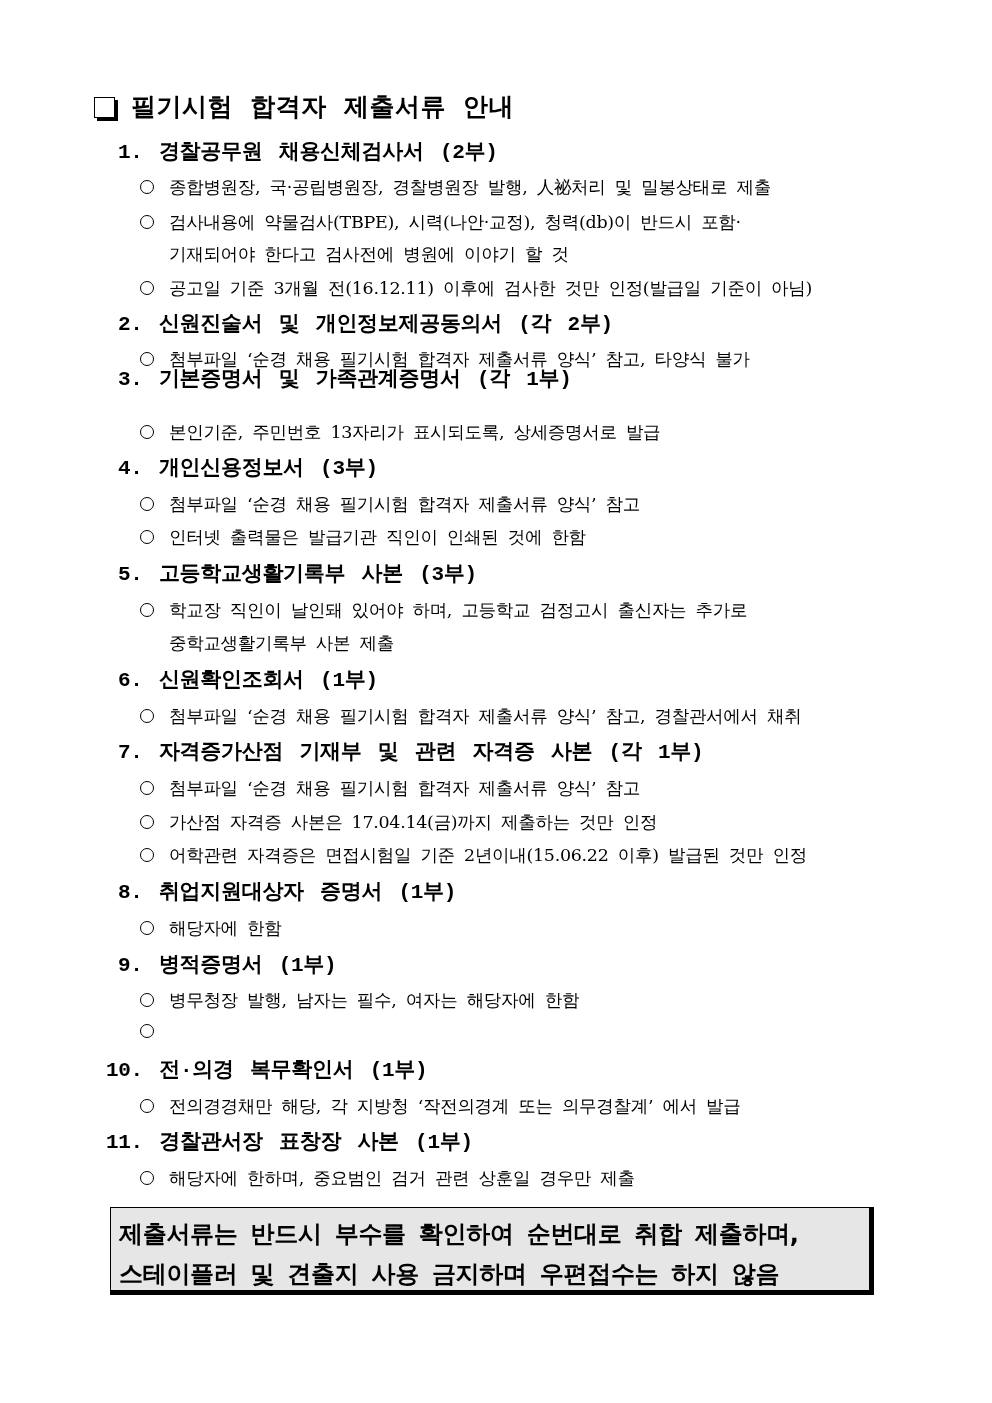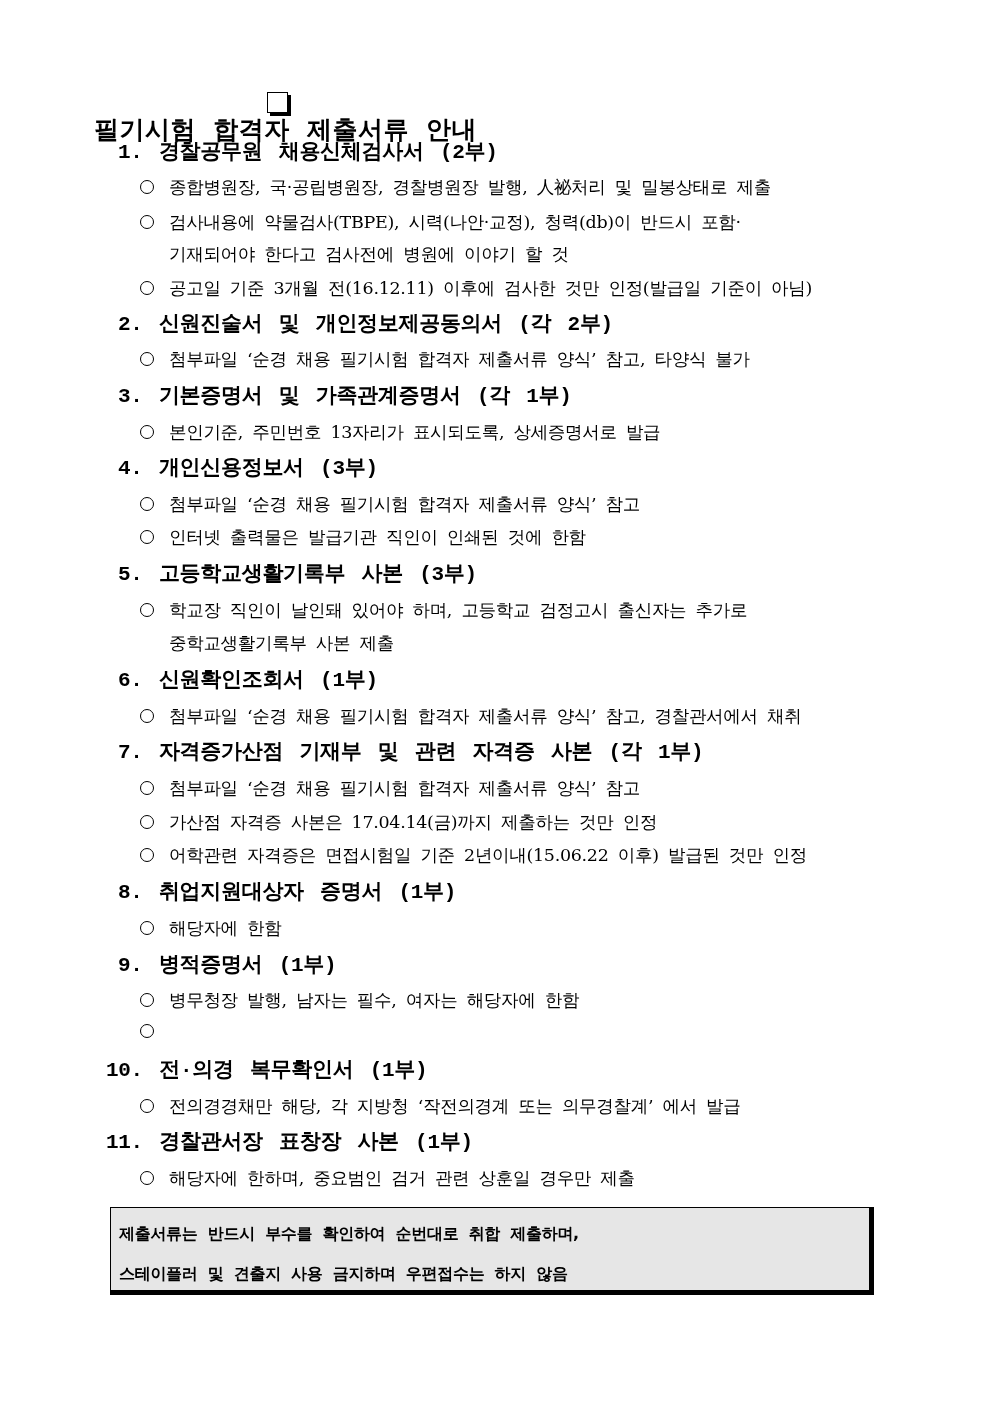--- a/index.html
+++ b/index.html
@@ -5,21 +5,21 @@
   html, body { margin: 0; padding: 0; background: #ffffff; }
   body {
     width: 992px; height: 1403px; position: relative; overflow: hidden;
     font-family: "DejaVu Serif", "Liberation Serif", serif; color: #000;
   }
   .page { position: absolute; left: 0; top: 0; width: 992px; height: 1403px; }
   .title {
     position: absolute; left: 94px; top: 90px;
     display: flex; align-items: center;
     font-family: "DejaVu Sans", "Liberation Sans", sans-serif;
-    font-weight: bold; font-size: 25px; letter-spacing: 0.5px; word-spacing: 8px; flex-direction: column;
+    font-weight: bold; font-size: 25px; letter-spacing: 0.5px; word-spacing: 8px;
   }
   .title .box {
     width: 19px; height: 19px; border: 1.5px solid #000; background: #fff;
     box-shadow: 3px 3px 0 #000; margin-right: 16px; margin-top: 2px;
   }
   .section-head {
     position: absolute; font-size: 21px; font-weight: bold;
     white-space: nowrap; letter-spacing: -0.3px; word-spacing: 4px; font-family: Liberation Mono, monospace;
   }
   .bullet {
@@ -29,21 +29,21 @@
   .bullet .mark {
     display: inline-block; width: 12px; height: 12px; border: 1.6px solid #000;
     border-radius: 50%; margin-right: 15px; vertical-align: -1px;
   }
   .cont { position: absolute; left: 169px; font-size: 17.5px; white-space: nowrap; letter-spacing: -0.3px; word-spacing: 4px; }
   .notice {
     position: absolute; left: 110px; top: 1207px; width: 764px; height: 88px;
     background: #e6e6e6; border-top: 1.5px solid #000; border-left: 1.5px solid #000;
     border-right: 5px solid #000; border-bottom: 5px solid #000;
     font-family: "DejaVu Sans", "Liberation Sans", sans-serif; font-weight: bold;
-    font-size: 16px; padding: 6px 0 0 8px; box-sizing: border-box; line-height: 40px;
+    font-size: 24px; padding: 6px 0 0 8px; box-sizing: border-box; line-height: 40px;
     word-spacing: 5px; letter-spacing: -0.3px;
   }
   .notice div { white-space: nowrap; }
 </style>
 </head>
 <body>
 
 <div class="page">
 
   <div class="title">
@@ -53,21 +53,21 @@
 
   <div class="section-head" style="left:118px;top:137px">1. 경찰공무원 채용신체검사서 (2부)</div>
   <div class="bullet" style="top:175px"><span class="mark"></span><span>종합병원장, 국·공립병원장, 경찰병원장 발행, 人祕처리 및 밀봉상태로 제출</span></div>
   <div class="bullet" style="top:210px"><span class="mark"></span><span>검사내용에 약물검사(TBPE), 시력(나안·교정), 청력(db)이 반드시 포함·</span></div>
   <div class="cont" style="top:242px">기재되어야 한다고 검사전에 병원에 이야기 할 것</div>
   <div class="bullet" style="top:276px"><span class="mark"></span><span>공고일 기준 3개월 전(16.12.11) 이후에 검사한 것만 인정(발급일 기준이 아님)</span></div>
 
   <div class="section-head" style="left:118px;top:309px">2. 신원진술서 및 개인정보제공동의서 (각 2부)</div>
   <div class="bullet" style="top:347px"><span class="mark"></span><span>첨부파일 ‘순경 채용 필기시험 합격자 제출서류 양식’ 참고, 타양식 불가</span></div>
 
-  <div class="section-head" style="left:118px;top:381px">3. 기본증명서 및 가족관계증명서 (각 1부)</div>
+  <div class="section-head" style="left:118px;top:364px">3. 기본증명서 및 가족관계증명서 (각 1부)</div>
   <div class="bullet" style="top:420px"><span class="mark"></span><span>본인기준, 주민번호 13자리가 표시되도록, 상세증명서로 발급</span></div>
 
   <div class="section-head" style="left:118px;top:453px">4. 개인신용정보서 (3부)</div>
   <div class="bullet" style="top:492px"><span class="mark"></span><span>첨부파일 ‘순경 채용 필기시험 합격자 제출서류 양식’ 참고</span></div>
   <div class="bullet" style="top:525px"><span class="mark"></span><span>인터넷 출력물은 발급기관 직인이 인쇄된 것에 한함</span></div>
 
   <div class="section-head" style="left:118px;top:559px">5. 고등학교생활기록부 사본 (3부)</div>
   <div class="bullet" style="top:598px"><span class="mark"></span><span>학교장 직인이 날인돼 있어야 하며, 고등학교 검정고시 출신자는 추가로</span></div>
   <div class="cont" style="top:631px">중학교생활기록부 사본 제출</div>
 

